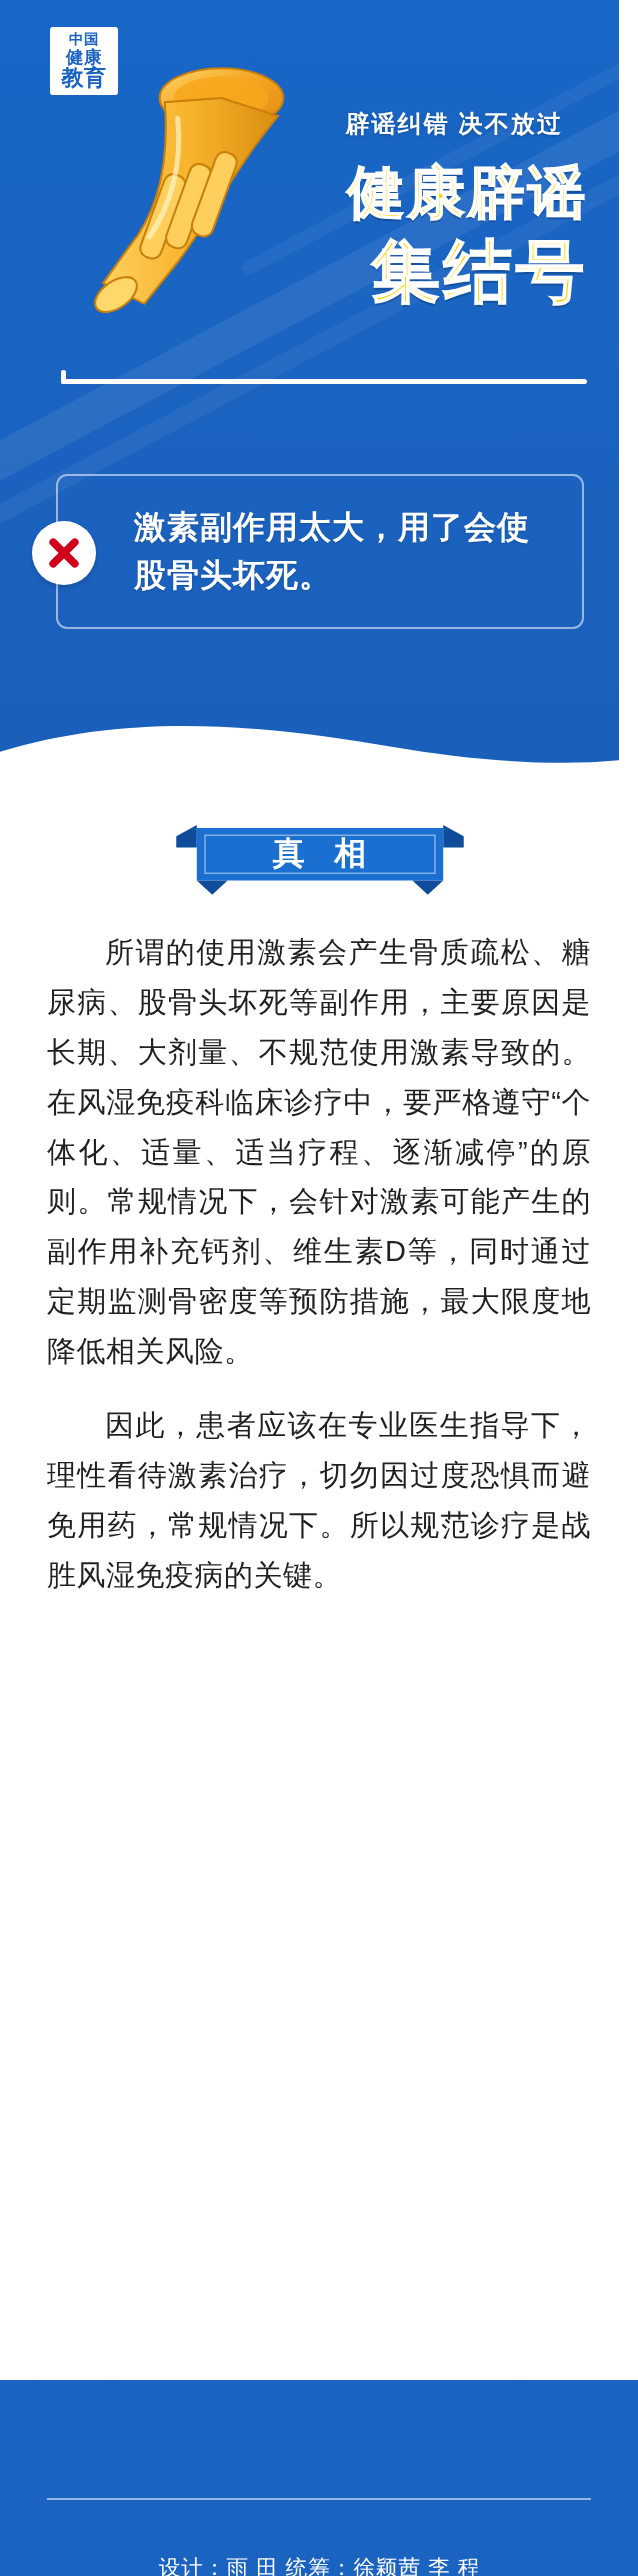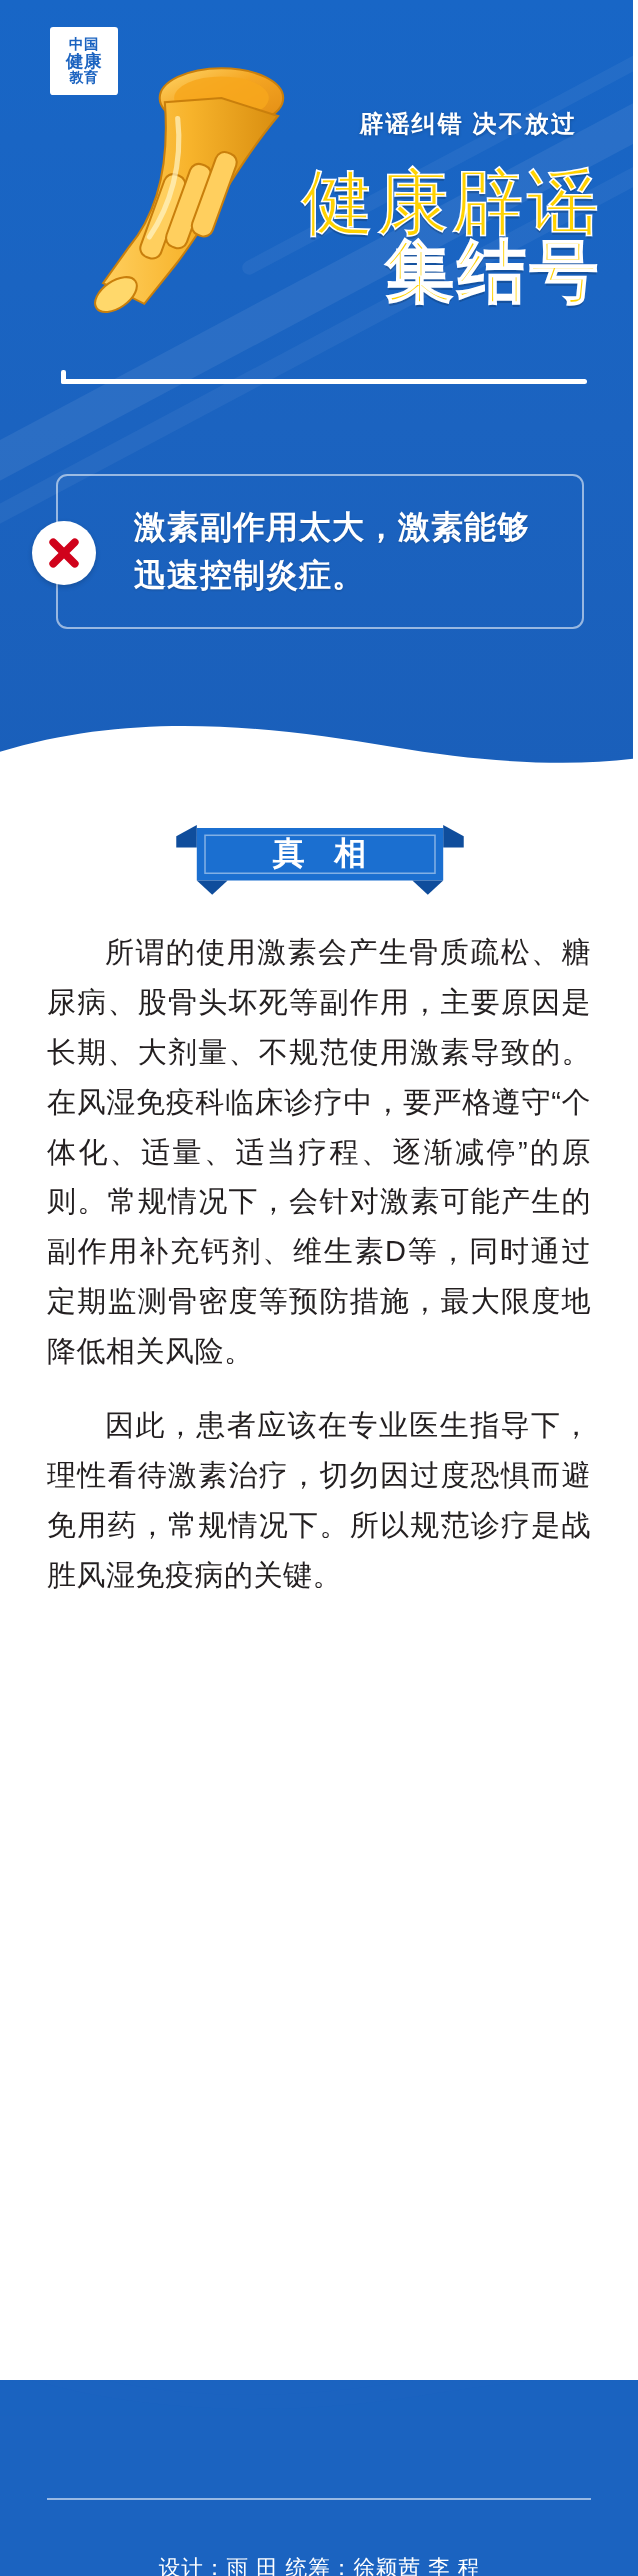--- a/index.html
+++ b/index.html
@@ -20,21 +20,20 @@
   }
 
   
   .header {
     position: absolute;
     left: 0; top: 0;
     width: 619px;
     height: 773px;
     background: linear-gradient(180deg, #1866c6 0%, #1b63c0 55%, #1a5fba 100%);
     overflow: hidden;
-    padding-left: 14px;
   }
   
   .streak {
     position: absolute;
     background: rgba(255,255,255,0.07);
     transform: rotate(-28deg);
     border-radius: 20.6px;
   }
   .s1 { width: 824px; height: 36px; left: -103px; top: 278px; }
   .s2 { width: 824px; height: 17.5px; left: -93px; top: 335px; background: rgba(255,255,255,0.05); }
@@ -62,21 +61,21 @@
     letter-spacing: 0.5px;
   }
   .logo-badge .l2 {
     color: #1b63c0;
     font-size: 17.5px;
     font-weight: 700;
     letter-spacing: 0.5px;
   }
   .logo-badge .l3 {
     color: #1b63c0;
-    font-size: 14px;
+    font-size: 22px;
     font-weight: 700;
     letter-spacing: 0.5px;
   }
 
   
   .tagline {
     position: absolute;
     right: 56px;
     top: 108px;
     color: #ffffff;
@@ -85,22 +84,22 @@
     letter-spacing: 2.1px;
     text-shadow: 0 1px 3.1px rgba(0,0,0,0.25);
     margin-left: 23px;
   }
 
   
   .title-main {
     position: absolute;
     right: 31px;
     top: 155px;
-    font-size: 72px;
-    font-weight: 400;
+    font-size: 57px;
+    font-weight: 700;
     letter-spacing: 3.1px;
     color: #ffd200;
     -webkit-text-stroke: 1.5px #ffffff;
     text-shadow: 0 3.1px 0 rgba(0,0,0,0.18);
   }
   
   .title-sub {
     position: absolute;
     right: 31px;
     top: 227px;
@@ -321,21 +320,21 @@
     <div class="title-main">健康辟谣</div>
     <div class="title-sub">集结号</div>
     <div class="title-underline"></div>
 
     <div class="claim-box">
       <div class="x-circle">
         <svg width="38" height="38" viewBox="0 0 74 74">
           <path d="M16 16 L58 58 M58 16 L16 58" stroke="#d0021b" stroke-width="15" stroke-linecap="round"></path>
         </svg>
       </div>
-      <div class="claim-text">激素副作用太大，激素能够迅速控制炎症。</div>
+      <div class="claim-text">激素副作用太大，用了会使股骨头坏死。</div>
     </div>
 
     <svg class="wave-top" viewBox="0 0 1240 200" preserveAspectRatio="none">
       <path d="M0,120 C 260,40 520,70 760,110 C 950,142 1110,150 1240,132 L1240,200 L0,200 Z" fill="#ffffff"></path>
       <path d="M0,150 C 300,80 560,110 820,145 C 1000,170 1130,176 1240,168 L1240,200 L0,200 Z" fill="#ffffff" opacity="0.85"></path>
     </svg>
   </div>
 
   <div class="body-area">
 

